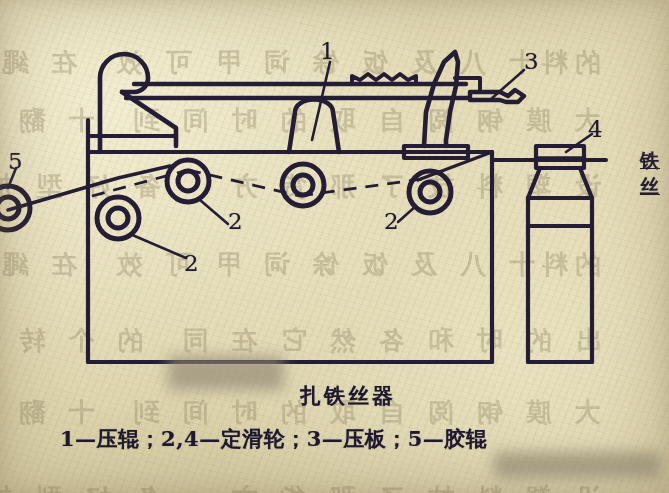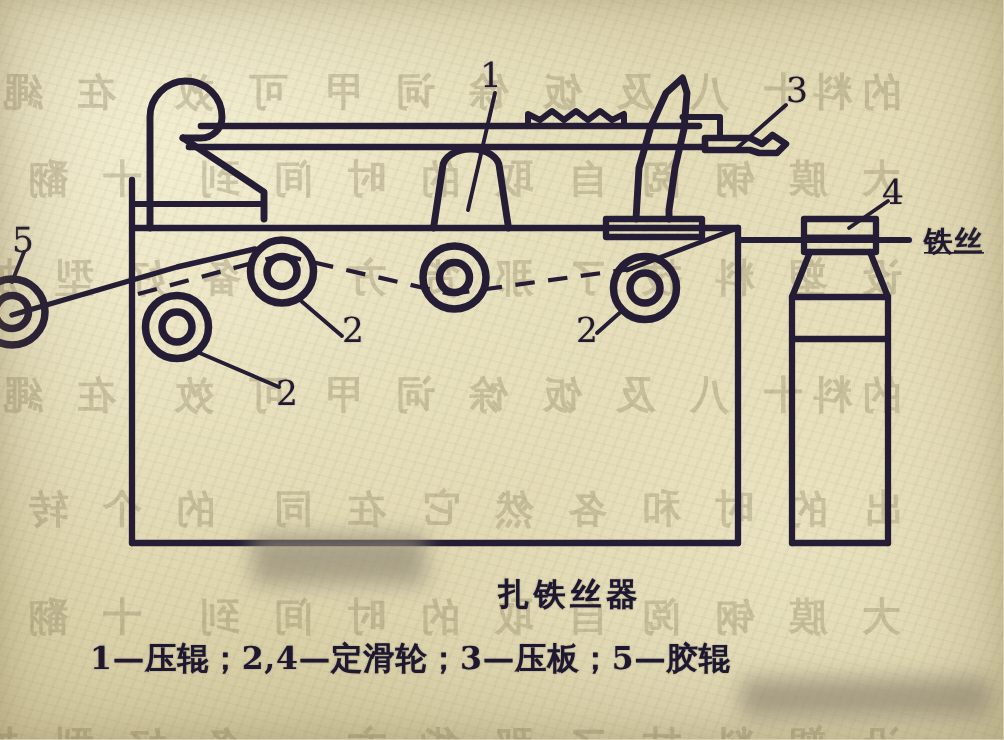--- a/index.html
+++ b/index.html
@@ -53,21 +53,21 @@
     text-shadow:0 0 1px rgba(40,32,60,.45);
   }
   .cn{
     position:absolute;
     color:#1d1730;
     font-weight:700;
     font-family:"DejaVu Sans","Liberation Sans",sans-serif;
     text-shadow:0 0 1px rgba(35,28,52,.5);
   }
   #wire-label{font-size:19px;letter-spacing:1px;}
-  #fig-title{font-size:21px;letter-spacing:3px;margin-left:32px;}
+  #fig-title{font-size:21px;letter-spacing:3px;}
   #fig-legend{font-size:21px;letter-spacing:.5px;white-space:nowrap;
       font-family:"DejaVu Serif","Liberation Serif",serif;font-weight:700;}
   .blur{
     position:absolute;pointer-events:none;
     background:rgba(150,142,120,.72);
     filter:blur(7px);
   }
 </style>
 </head>
 <body>
@@ -217,21 +217,21 @@
   <div class="num" style="left:524px;top:48px;">
     <span>3</span>
   </div>
   <div class="num" style="left:588px;top:116px;">
     <span>4</span>
   </div>
   <div class="num" style="left:8px;top:148px;">
     <span>5</span>
   </div>
 
-  <div class="cn" id="wire-label" style="left:616px;top:148px;text-decoration:underline;">
+  <div class="cn" id="wire-label" style="left:640px;top:148px;text-decoration:underline;">
     <span>铁丝</span>
   </div>
 
   <div class="blur" style="left:168px;top:356px;width:116px;height:34px;"></div>
   <div class="blur" style="left:494px;top:452px;width:166px;height:26px;"></div>
 
   <div class="cn" id="fig-title" style="left:300px;top:382px;">
     <span>扎铁丝器</span>
   </div>
 

